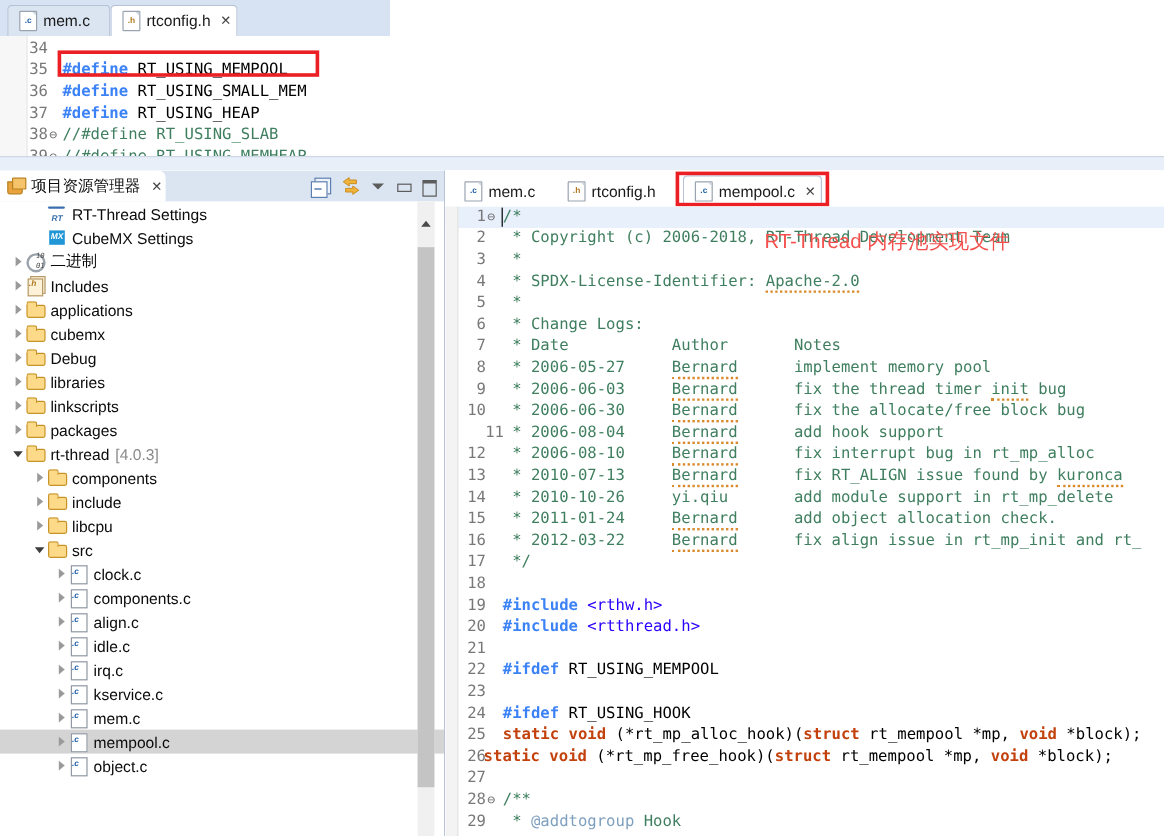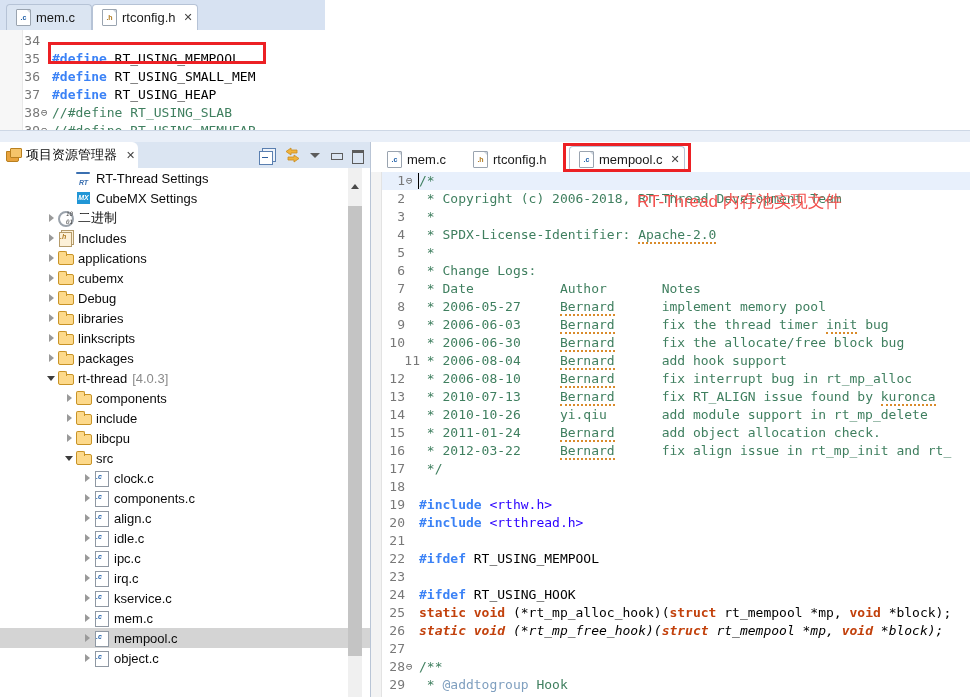--- a/index.html
+++ b/index.html
@@ -132,21 +132,21 @@
   
   .ic-max{width:13px;height:13px;position:relative;}
   .ic-max:after{content:"";position:absolute;left:1px;top:1px;width:10px;height:10px;border:1.5px solid #5c5c5c;border-top-width:3px;}
 
   .tree{
     position:absolute;left:0;top:26px;right:0;bottom:0;
     background:#ffffff;overflow:hidden;
   }
   .trow{
     position:relative;height:20px;display:flex;align-items:center;
-    white-space:nowrap;font-size:13px;color:#0b0b0b;padding-left:36px;
+    white-space:nowrap;font-size:13px;color:#0b0b0b;
   }
   .trow.sel{background:#d4d4d4;}
   .arrow{
     width:11px;height:20px;flex:0 0 11px;position:relative;
   }
   .arrow.right:after{
     content:"";position:absolute;left:3px;top:6px;
     border-top:4px solid transparent;border-bottom:4px solid transparent;
     border-left:5px solid #9a9a9a;
   }
@@ -457,29 +457,20 @@
         <span>align.c</span>
       </div>
       <div class="trow">
         <span style="display: inline-block; width: 46px; flex: 0 0 46px;"></span>
         <span class="arrow right"></span>
         <span class="ti cfile">
           <i class="pg"></i>
           <i class="lbl">.c</i>
         </span>
         <span>idle.c</span>
-      </div>
-      <div class="trow">
-        <span style="display: inline-block; width: 46px; flex: 0 0 46px;"></span>
-        <span class="arrow right"></span>
-        <span class="ti cfile">
-          <i class="pg"></i>
-          <i class="lbl">.c</i>
-        </span>
-        <span>ipc.c</span>
       </div>
       <div class="trow">
         <span style="display: inline-block; width: 46px; flex: 0 0 46px;"></span>
         <span class="arrow right"></span>
         <span class="ti cfile">
           <i class="pg"></i>
           <i class="lbl">.c</i>
         </span>
         <span>irq.c</span>
       </div>
@@ -600,21 +591,21 @@
         <div class="codeline" style="top: 270px; left: 48px; line-height: 18px;"><span class="cmt"> * 2012-03-22     </span><span class="squiggle cmt">Bernard</span><span class="cmt">      fix align issue in rt_mp_init and rt_</span></div>
         <div class="codeline" style="top: 288px; left: 48px; line-height: 18px;"><span class="cmt"> */</span></div>
         <div class="codeline" style="top: 306px; left: 48px; line-height: 18px;"></div>
         <div class="codeline" style="top: 324px; left: 48px; line-height: 18px;"><span class="kw-pp">#include </span><span class="str">&lt;rthw.h&gt;</span></div>
         <div class="codeline" style="top: 342px; left: 48px; line-height: 18px;"><span class="kw-pp">#include </span><span class="str">&lt;rtthread.h&gt;</span></div>
         <div class="codeline" style="top: 360px; left: 48px; line-height: 18px;"></div>
         <div class="codeline" style="top: 378px; left: 48px; line-height: 18px;"><span class="kw-pp">#ifdef</span><span class="plain"> RT_USING_MEMPOOL</span></div>
         <div class="codeline" style="top: 396px; left: 48px; line-height: 18px;"></div>
         <div class="codeline" style="top: 414px; left: 48px; line-height: 18px;"><span class="kw-pp">#ifdef</span><span class="plain"> RT_USING_HOOK</span></div>
         <div class="codeline" style="top: 432px; left: 48px; line-height: 18px;"><span class="kw">static void </span><span class="plain">(*rt_mp_alloc_hook)(</span><span class="kw">struct </span><span class="plain">rt_mempool *mp, </span><span class="kw">void </span><span class="plain">*block);</span></div>
-        <div class="codeline" style="top: 450px; left: 48px; line-height: 18px; font-style: italic;"><span class="kw">static void </span><span class="plain">(*rt_mp_free_hook)(</span><span class="kw">struct </span><span class="plain">rt_mempool *mp, </span><span class="kw">void </span><span class="plain">*block);</span></div>
+        <div class="codeline" style="top: 450px; left: 32px; line-height: 18px;"><span class="kw">static void </span><span class="plain">(*rt_mp_free_hook)(</span><span class="kw">struct </span><span class="plain">rt_mempool *mp, </span><span class="kw">void </span><span class="plain">*block);</span></div>
         <div class="codeline" style="top: 468px; left: 48px; line-height: 18px;"></div>
         <div class="codeline" style="top: 486px; left: 48px; line-height: 18px;"><span class="cmt">/**</span></div>
         <div class="codeline" style="top: 504px; left: 48px; line-height: 18px;"><span class="cmt"> * </span><span class="cmt-tag">@addtogroup</span><span class="cmt"> Hook</span></div>
       </div>
     <div class="caret" style="left:47px;top:1px;height:16px;"></div>
     <div class="anno-cn" style="left:266px;top:18px;">RT-Thread 内存池实现文件</div>
   </div>
 </div>
 
 </body></html>

